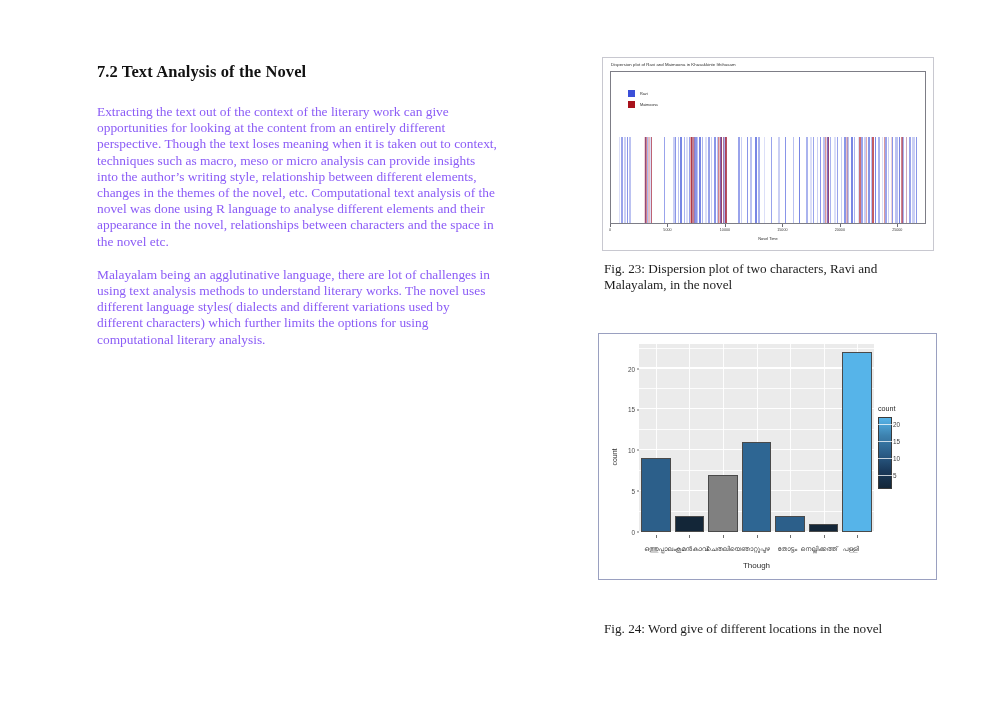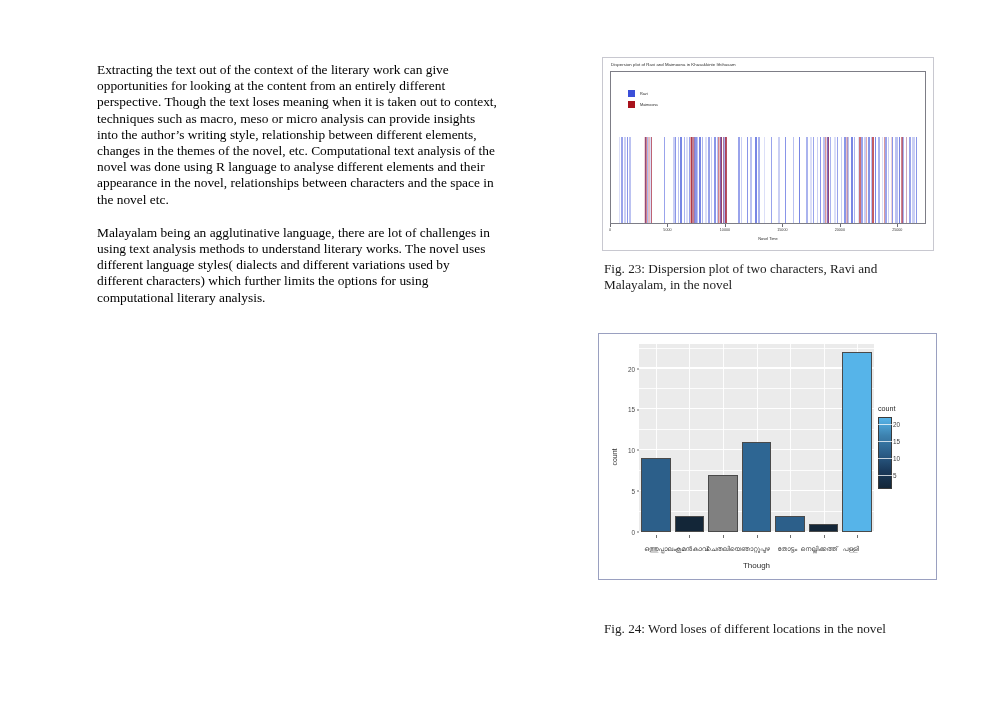--- a/index.html
+++ b/index.html
@@ -37,21 +37,21 @@
     letter-spacing: 0.1px;
     margin: 0 0 22px 0;
     color: #111;
   }
   .body-par {
     font-family: "Liberation Serif", serif;
     font-size: 13.4px;
     line-height: 16.2px;
     text-align: left;
     margin: 0 0 17px 0;
-    color: #000000;
+    color: #8b5cf6;
   }
 
   
   .page-number {
     position: absolute;
     left: 0;
     right: 0;
     top: 673px;
     text-align: center;
     font-family: "Liberation Serif", serif;
@@ -338,20 +338,21 @@
     background: #ffffff;
     opacity: 0.75;
   }
 </style>
 </head>
 <body>
 
 <div id="page">
 
   <div class="text-col">
+    <h2 class="section-heading">7.2 Text Analysis of the Novel</h2>
     <p class="body-par">Extracting the text out of the context of the literary work can give opportunities for looking at the content from an entirely different perspective. Though the text loses meaning when it is taken out to context, techniques such as macro, meso or micro analysis can provide insights into the author’s writing style, relationship between different elements, changes in the themes of the novel, etc. Computational text analysis of the novel was done using R language to analyse different elements and their appearance in the novel, relationships between characters and the space in the novel etc.</p>
     <p class="body-par">Malayalam being an agglutinative language, there are lot of challenges in using text analysis methods to understand literary works. The novel uses different language styles( dialects and different variations used by different characters) which further limits the options for using computational literary analysis.</p>
   </div>
 
   <div class="fig23-box">
     <div class="fig23-title">Dispersion plot of Ravi and Maimoona in Khasakkinte Ithihasam</div>
 
     <div class="fig23-panel">
       <div class="fig23-legend">
         <div class="legend-row">
@@ -561,16 +562,16 @@
             <div class="gg-legend-tick" style="top: 41.1429px;">10</div>
             <div class="gg-legend-tickline" style="top: 41.1429px;"></div>
             <div class="gg-legend-tick" style="top: 58.2857px;">5</div>
             <div class="gg-legend-tickline" style="top: 58.2857px;"></div>
           </div>
       </div>
 
     </div>
   </div>
 
-  <div class="caption" id="caption-24">Fig. 24: Word loses of different locations in the novel</div>
+  <div class="caption" id="caption-24">Fig. 24: Word give of different locations in the novel</div>
 
 
 </div>
 
 </body></html>

